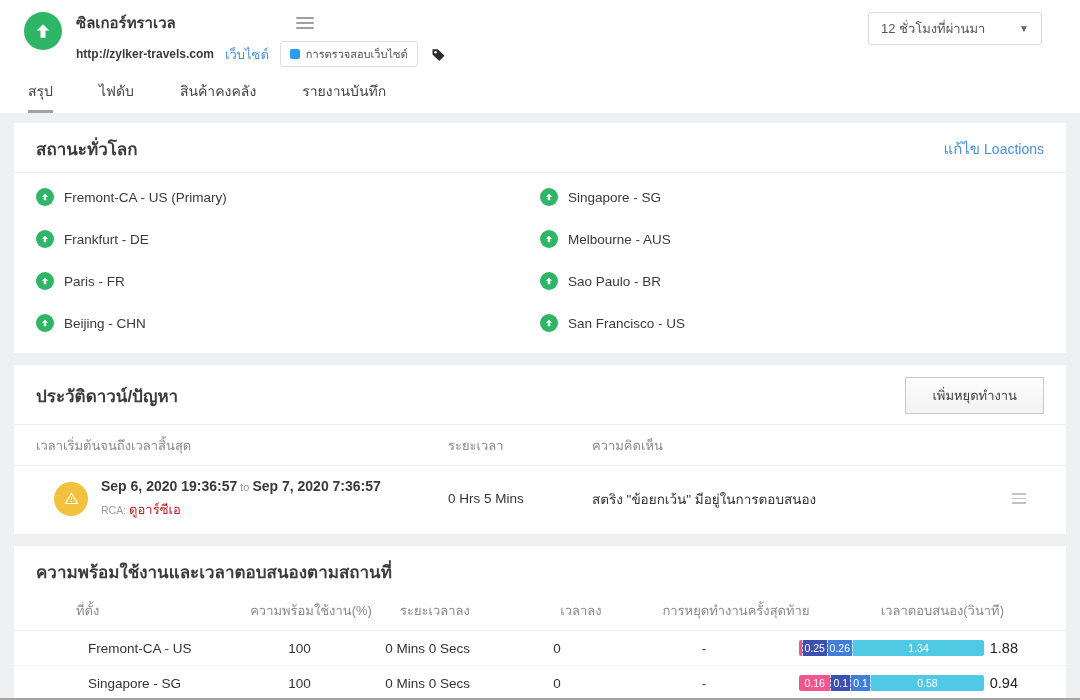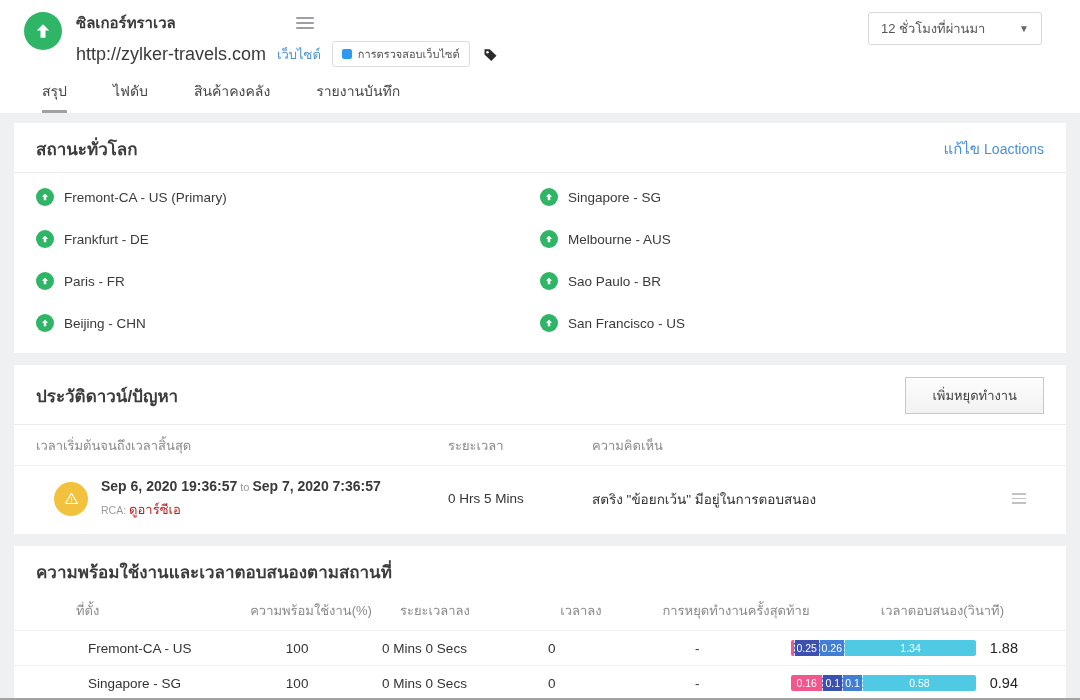--- a/index.html
+++ b/index.html
@@ -18,40 +18,40 @@
     width: 38px; height: 38px; border-radius: 50%;
     background: #2fb566; display: flex; align-items: center; justify-content: center;
     flex: 0 0 38px;
   }
   .head-main { flex: 1; }
   .row1 { display: flex; align-items: center; gap: 0; height: 22px; }
   .mon-name { font-size: 15px; font-weight: 700; color: #3a3a3a; }
   .ham { display: inline-flex; flex-direction: column; gap: 3px; width: 18px; margin-left: 120px; cursor: pointer; }
   .ham i { display: block; height: 2px; background: #9aa0a6; border-radius: 1px; }
   .row2 { display: flex; align-items: center; gap: 11px; margin-top: 7px; }
-  .url { font-size: 18px; font-weight: 400; color: #3a3a3a; }
+  .url { font-size: 12px; font-weight: 700; color: #3a3a3a; }
   .weblink { font-size: 13px; color: #4a90d6; cursor: pointer; }
   .badge {
     display: inline-flex; align-items: center; gap: 6px;
     border: 1px solid #ddd; border-radius: 3px; padding: 3px 9px;
     font-size: 11px; color: #555; background: #fff;
   }
   .bsq { width: 10px; height: 10px; border-radius: 2px; background: #2d9cf0; }
   .tagic { display: inline-flex; cursor: pointer; margin-left: 2px; }
   .timerange {
     position: absolute; right: 38px; top: 12px;
     width: 174px; height: 33px;
     border: 1px solid #d8d8d8; border-radius: 3px; background: #fff;
     display: flex; align-items: center; justify-content: space-between;
     padding: 0 12px; font-size: 13px; color: #555; cursor: pointer;
   }
   .caret { font-size: 10px; color: #666; }
   .tabs { display: flex; gap: 46px; padding: 13px 0 0 28px; }
   .tab { font-size: 14px; color: #464646; padding-bottom: 8px; cursor: pointer; border-bottom: 3px solid transparent; }
-  .tab.active { border-bottom-color: #a2a2a2; margin-left: 14px; }
+  .tab.active { border-bottom-color: #a2a2a2; }
   
   .content { padding: 10px 14px 0 14px; }
   .card { background: #fff; margin-bottom: 12px; }
   .card-head {
     display: flex; align-items: center; justify-content: space-between;
     padding: 12px 22px 10px 22px; border-bottom: 1px solid #ececec;
   }
   .card-title { font-size: 17px; font-weight: 600; color: #3c3c3c; }
   .edit-link { font-size: 14px; color: #4a90d6; cursor: pointer; }
   .edit-link .small { font-size: 15px; margin-right: 4px; }
@@ -93,21 +93,21 @@
   
   .sum-cols { display: flex; align-items: center; padding: 9px 22px 9px 22px; font-size: 13px; color: #8a8a8a; border-bottom: 1px solid #f0f0f0; }
   .sc1 { width: 170px; margin-left: 40px; }
   .sc2 { width: 130px; text-align: center; }
   .sc3 { width: 150px; padding-left: 24px; }
   .sc4 { width: 110px; text-align: center; }
   .sc5 { width: 200px; text-align: center; }
   .sc6 { flex: 1; text-align: right; padding-right: 40px; }
   .sum-row { display: flex; align-items: center; height: 35px; border-bottom: 1px solid #f2f2f2; font-size: 13.5px; color: #333; padding: 0 22px; }
   .sum-row .sc1 { padding-left: 12px; }
-  .sum-row .sc6 { display: flex; align-items: center; justify-content: flex-end; gap: 8px; padding-right: 26px; }
+  .sum-row .sc6 { display: flex; align-items: center; justify-content: flex-end; gap: 0; padding-right: 26px; }
   .bar { display: flex; width: 185px; height: 16px; border-radius: 2px; overflow: hidden; }
   .seg {
     display: flex; align-items: center; justify-content: center;
     font-size: 10.5px; color: #fff; white-space: nowrap; overflow: hidden;
   }
   .seg + .seg { border-left: 1px dashed rgba(255,255,255,.8); }
   .total { font-size: 14.5px; color: #222; min-width: 34px; }
   .bottom-line { position: absolute; left: 0; right: 0; bottom: 0; height: 2px; background: #a3a3a3; }
 </style>
 </head>

